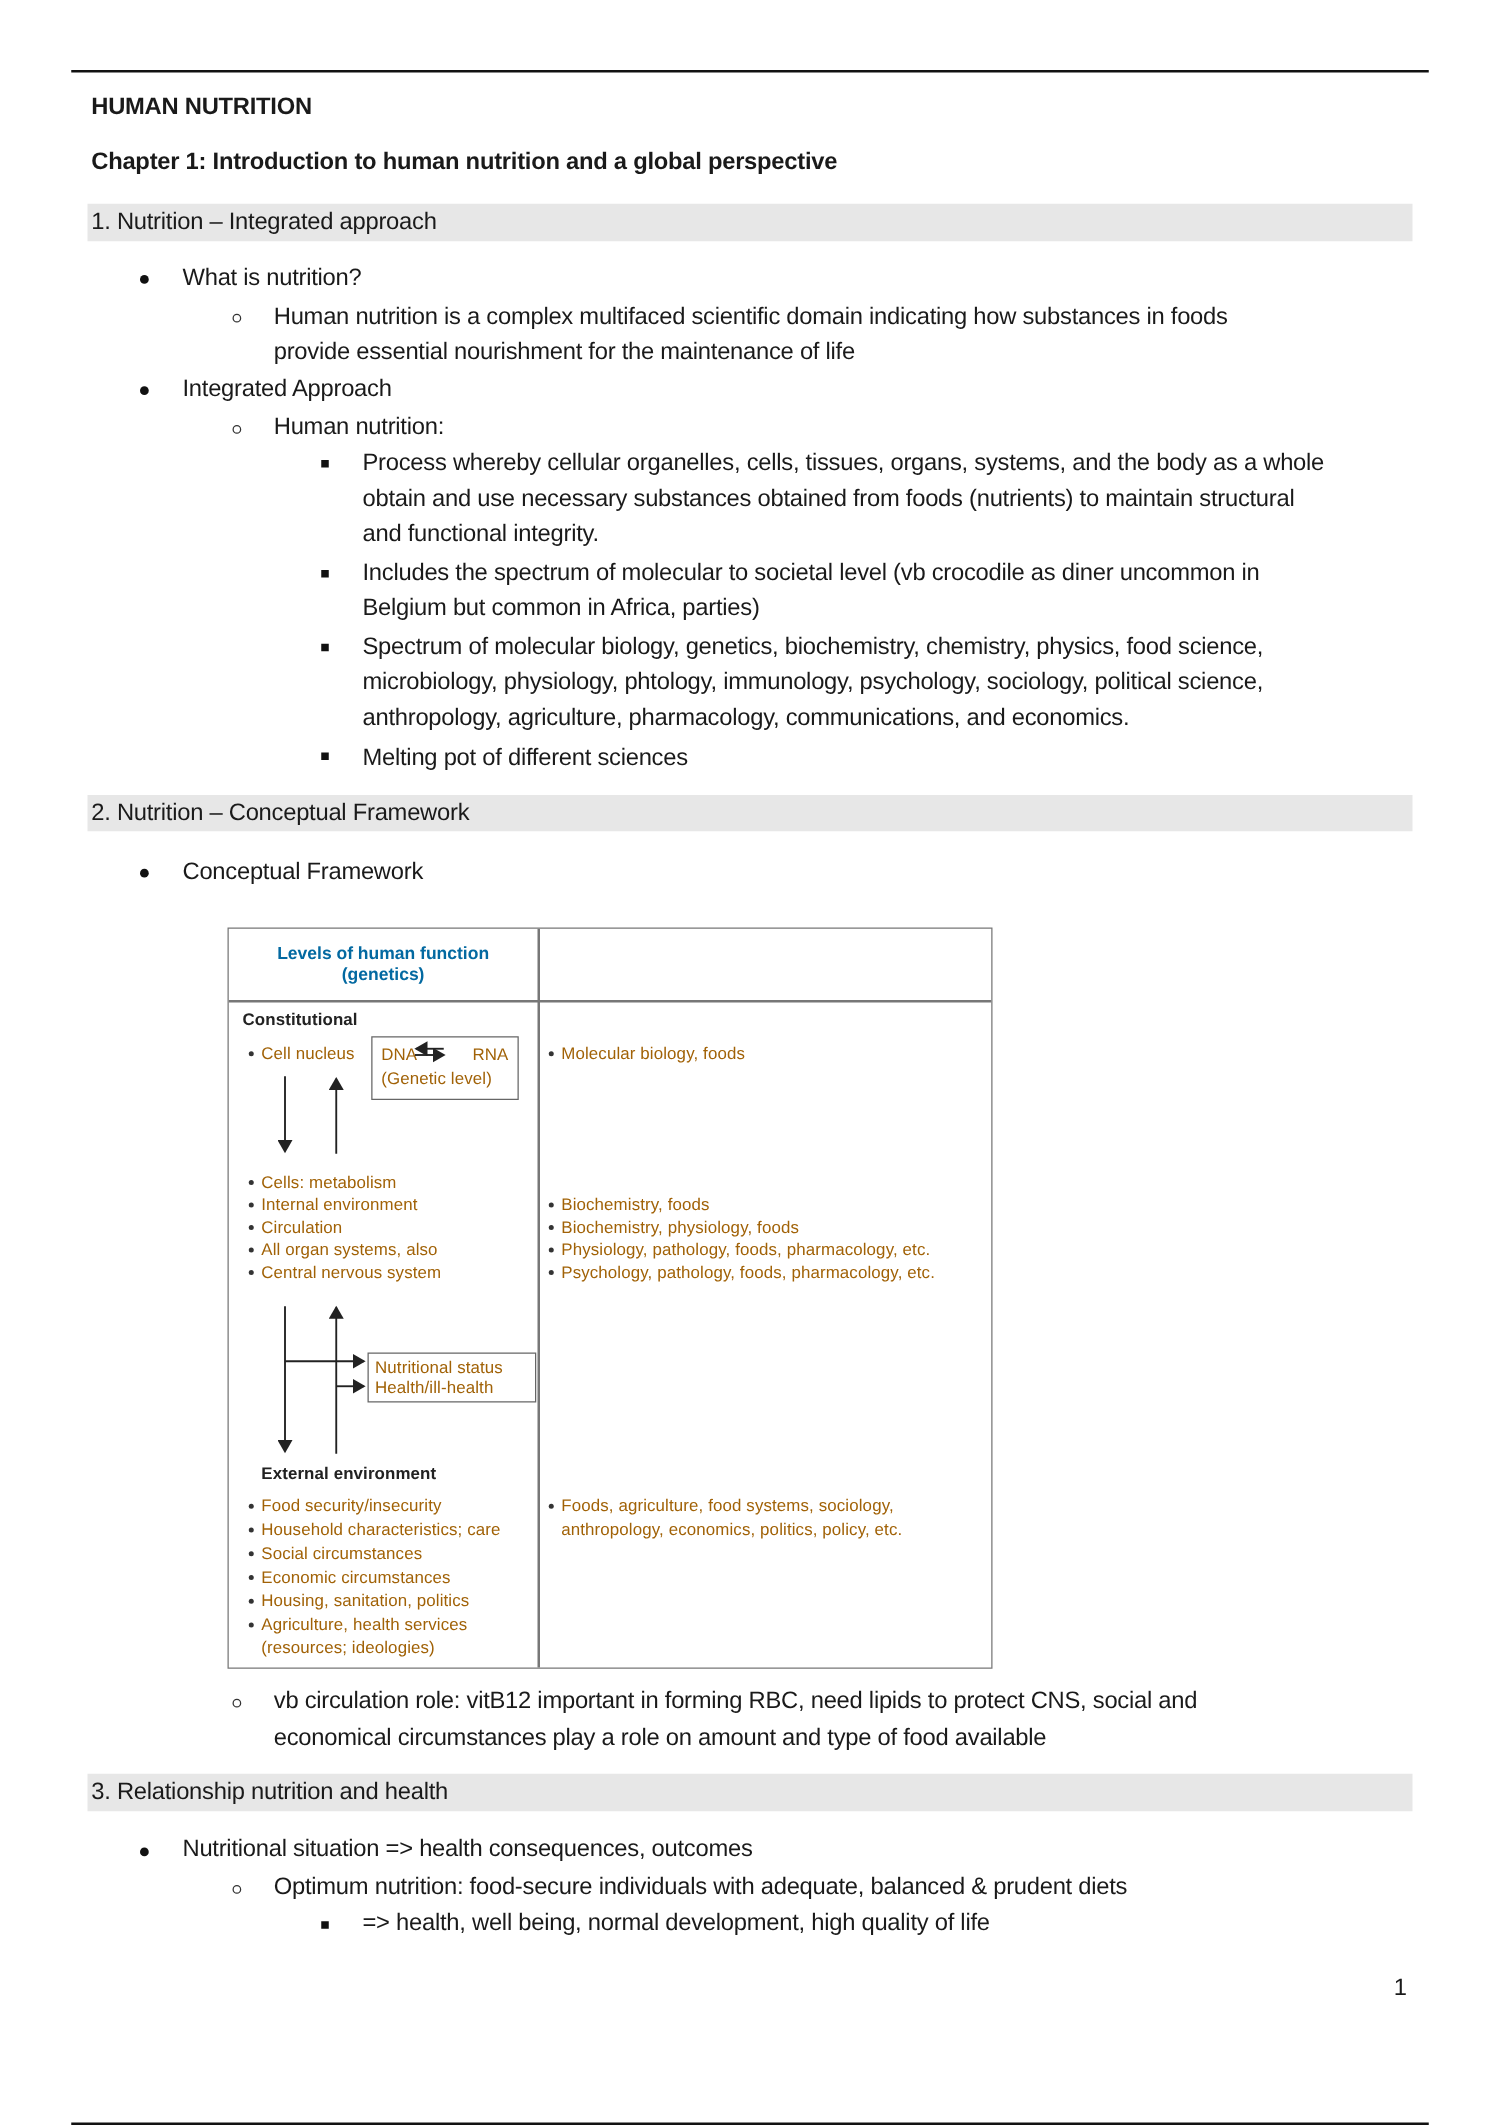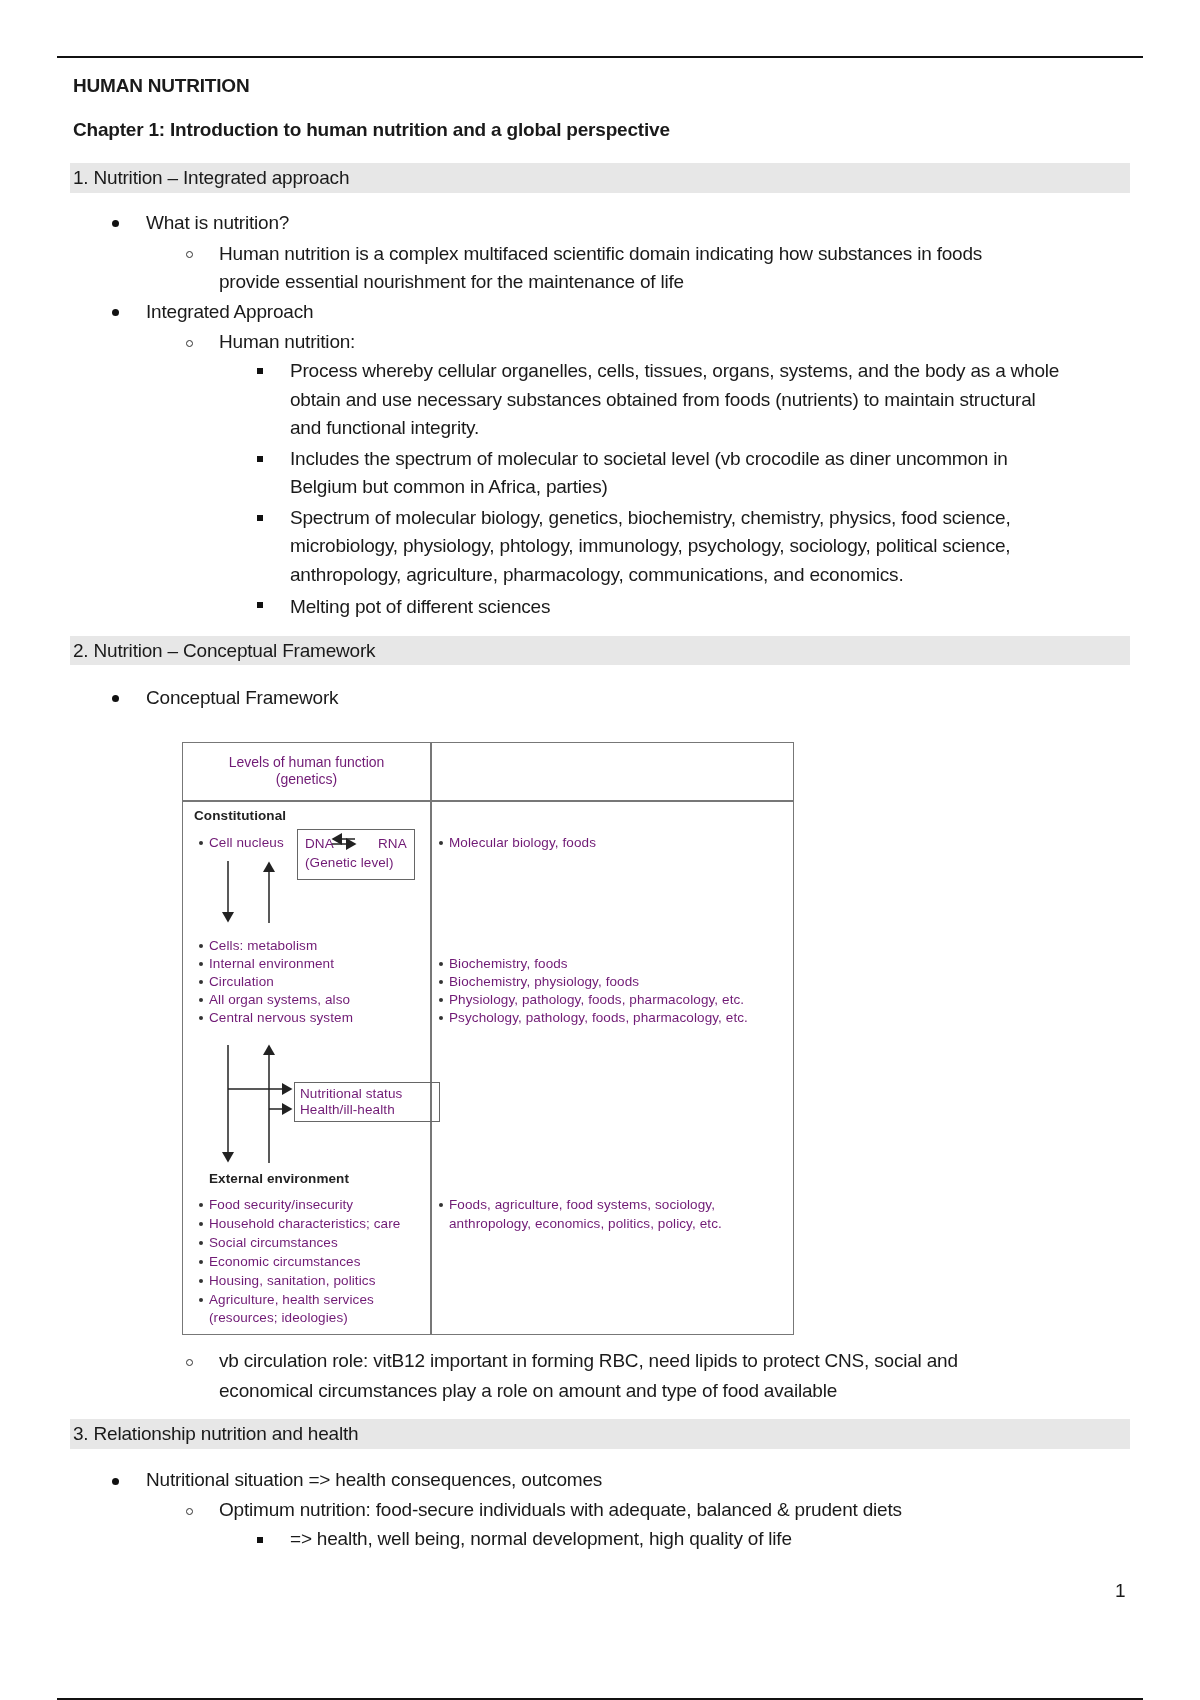--- a/index.html
+++ b/index.html
@@ -10,22 +10,22 @@
   .bold { font-weight: bold; }
   .band { position: absolute; left: 70px; width: 1060px; height: 30px; background: #e7e7e7; }
   .band span { position: absolute; left: 3px; top: 4px; font-size: 19px; line-height: 22px; white-space: nowrap; letter-spacing: -0.2px; }
   .b1 { position: absolute; width: 7px; height: 7px; border-radius: 50%; background: #111; }
   .b2 { position: absolute; width: 7px; height: 7px; border-radius: 50%; border: 1.3px solid #333; box-sizing: border-box; }
   .b3 { position: absolute; width: 6px; height: 6px; background: #111; }
   
   .fig { position: absolute; left: 182px; top: 742px; width: 612px; height: 593px; border: 1.5px solid #777; box-sizing: border-box; background: #fff; }
   .fig .vdiv { position: absolute; left: 247px; top: 0; bottom: 0; width: 1.5px; background: #777; }
   .fig .hdiv { position: absolute; left: 0; right: 0; top: 57px; height: 1.5px; background: #777; }
-  .ft { position: absolute; white-space: nowrap; font-size: 13.5px; line-height: 16px; color: #701a75; letter-spacing: 0.1px; }
-  .fh { position: absolute; font-size: 14px; line-height: 17px; font-weight: normal; text-align: center; color: #701a75; }
+  .ft { position: absolute; white-space: nowrap; font-size: 13.5px; line-height: 16px; color: #a16207; letter-spacing: 0.1px; }
+  .fh { position: absolute; font-size: 14px; line-height: 17px; font-weight: bold; text-align: center; color: #0369a1; }
   .fb { font-weight: bold; color: #222; }
   .fdot { position: absolute; width: 4px; height: 4px; border-radius: 50%; background: #333; }
   .fbox { position: absolute; border: 1.4px solid #666; box-sizing: border-box; }
   svg.arrows { position: absolute; left: 0; top: 0; }
 </style>
 </head>
 <body>
 
 <div class="rule" style="top:56px;"></div>
 
@@ -106,21 +106,21 @@
 
   <span class="fdot" style="left:256px; top:219px;"></span>
   <div class="ft" style="left:266px; top:213px;">Biochemistry, foods</div>
   <span class="fdot" style="left:256px; top:237px;"></span>
   <div class="ft" style="left:266px; top:231px;">Biochemistry, physiology, foods</div>
   <span class="fdot" style="left:256px; top:255px;"></span>
   <div class="ft" style="left:266px; top:249px;">Physiology, pathology, foods, pharmacology, etc.</div>
   <span class="fdot" style="left:256px; top:273px;"></span>
   <div class="ft" style="left:266px; top:267px;">Psychology, pathology, foods, pharmacology, etc.</div>
 
-  <div class="fbox" style="left:111px; top:339px; width:146px; height:40px;">
+  <div class="fbox" style="left:111px; top:339px; width:135px; height:40px;">
     <div class="ft" style="left:5px; top:3px;">Nutritional status</div>
     <div class="ft" style="left:5px; top:19px;">Health/ill-health</div>
   </div>
 
   <div class="ft fb" style="left:11px; top:428px;padding-left:15px;">External environment</div>
   <span class="fdot" style="left:16px; top:460px;"></span>
   <div class="ft" style="left:26px; top:454px;">Food security/insecurity</div>
   <span class="fdot" style="left:16px; top:479px;"></span>
   <div class="ft" style="left:26px; top:473px;text-align:right;">Household characteristics; care</div>
   <span class="fdot" style="left:16px; top:498px;"></span>

